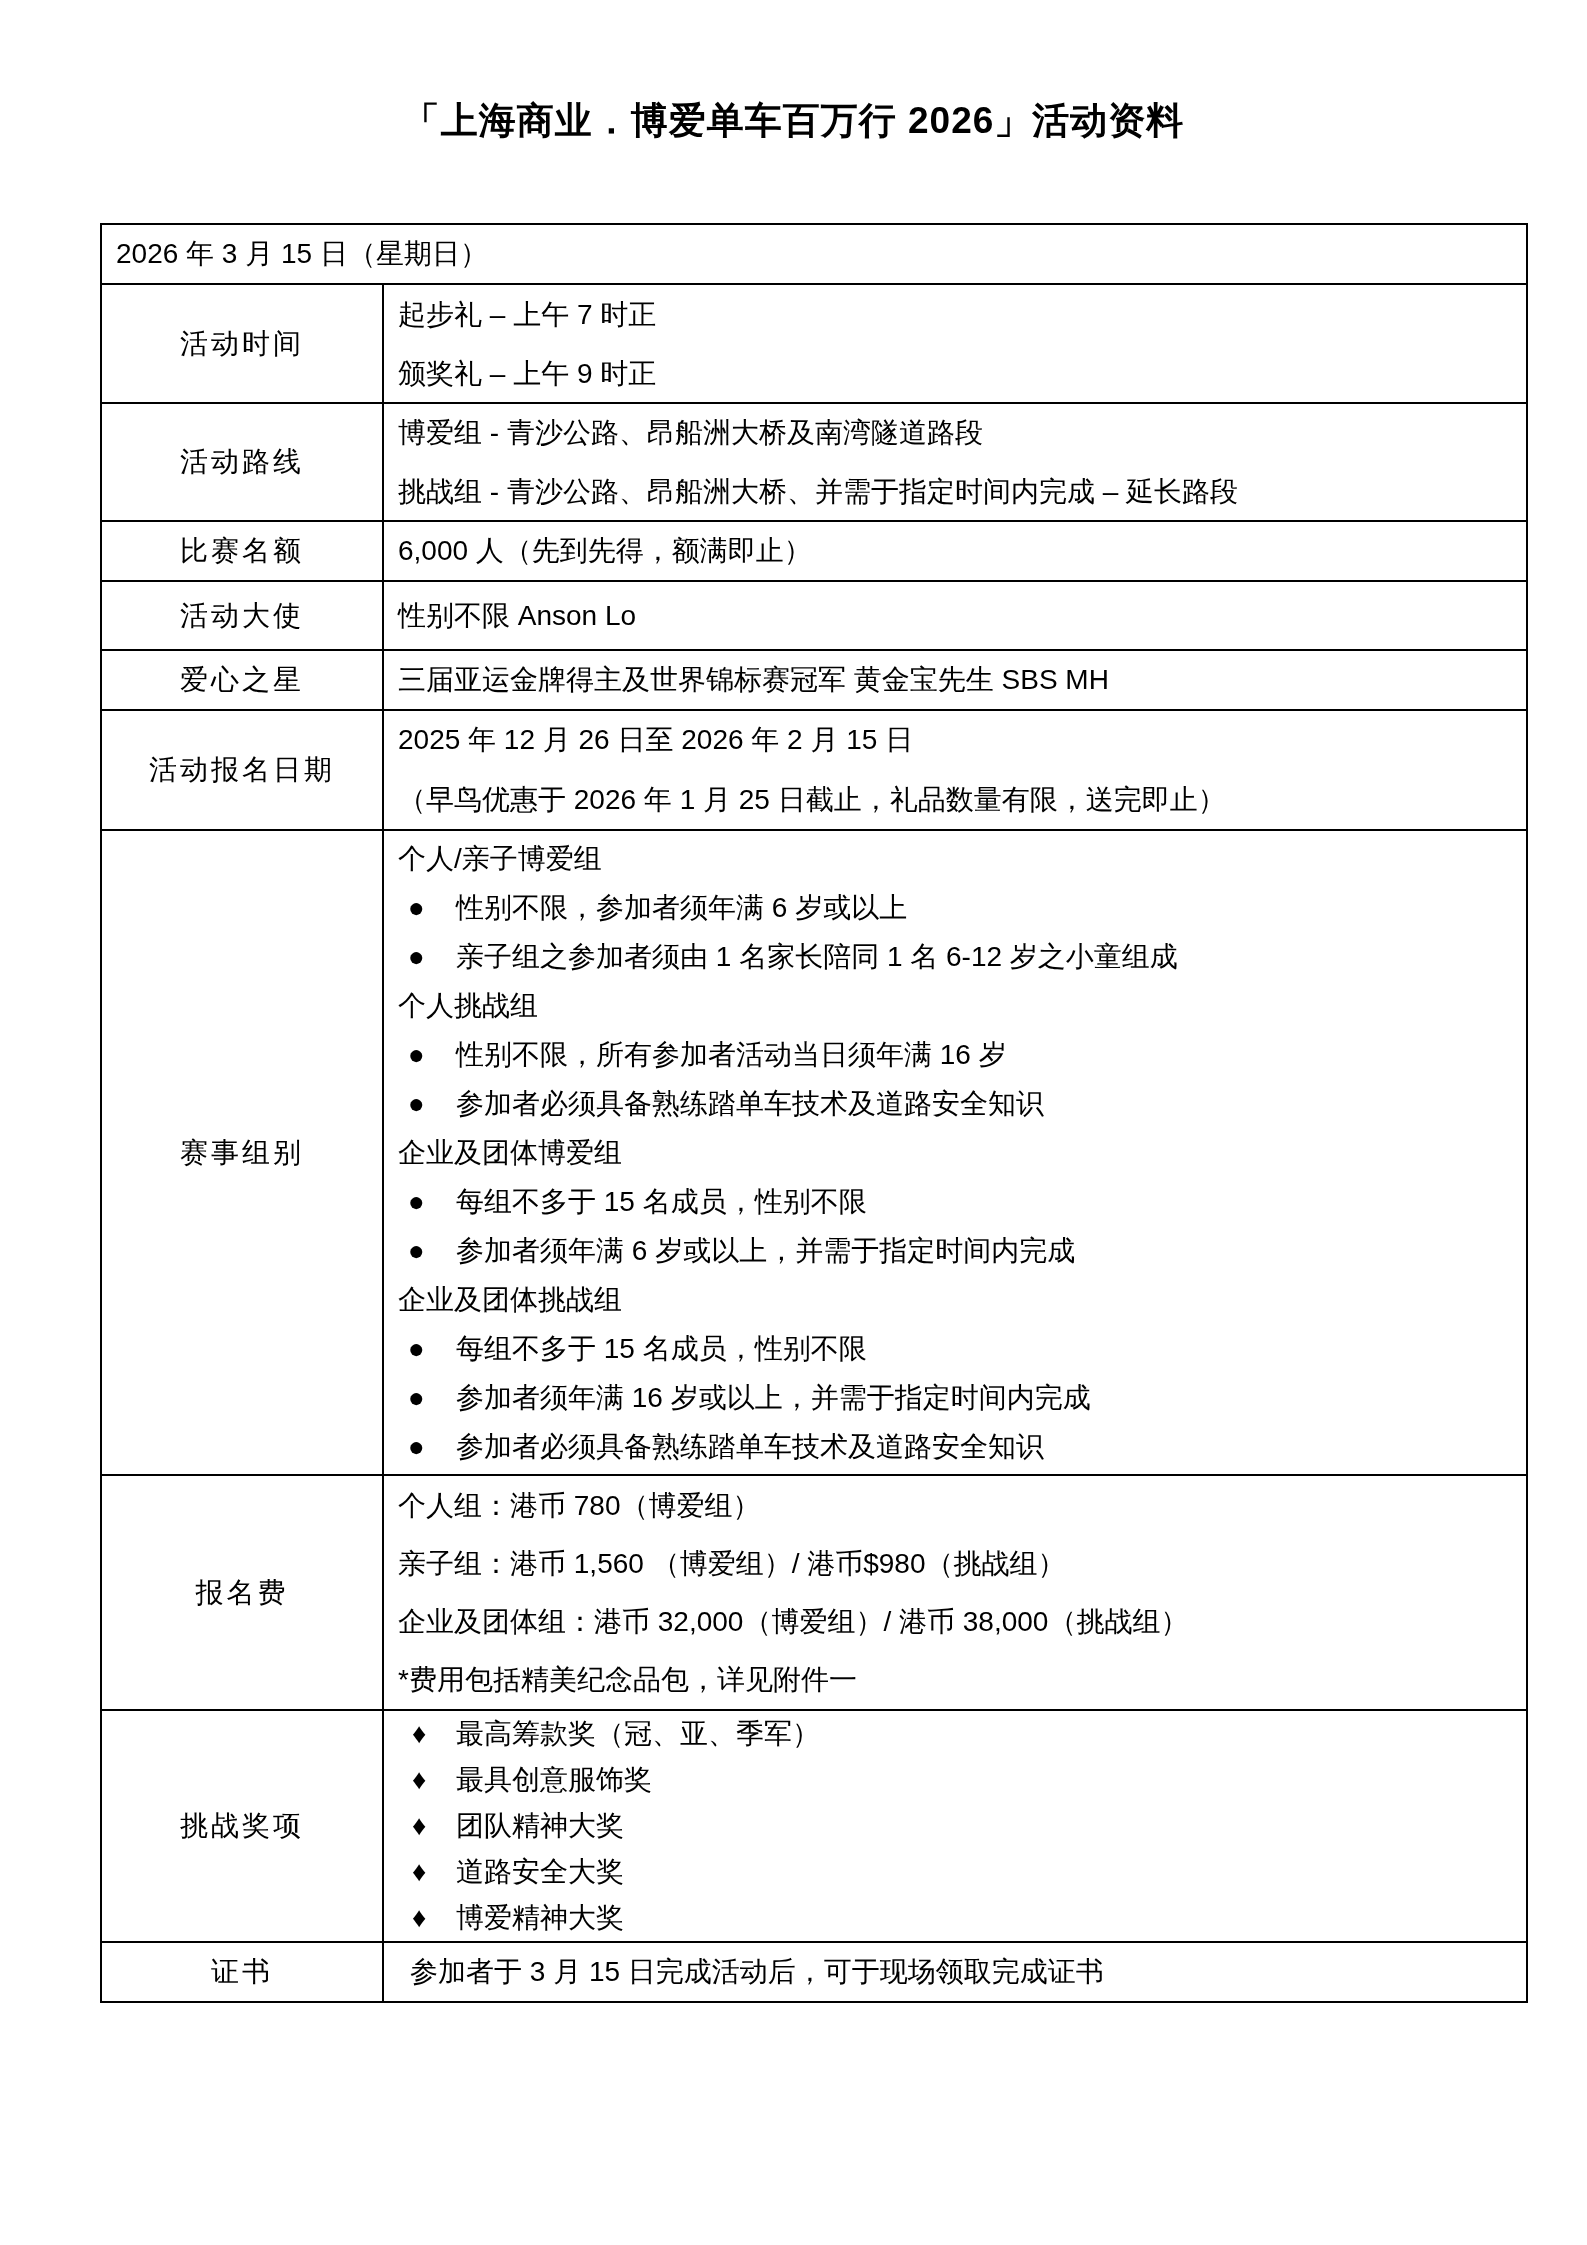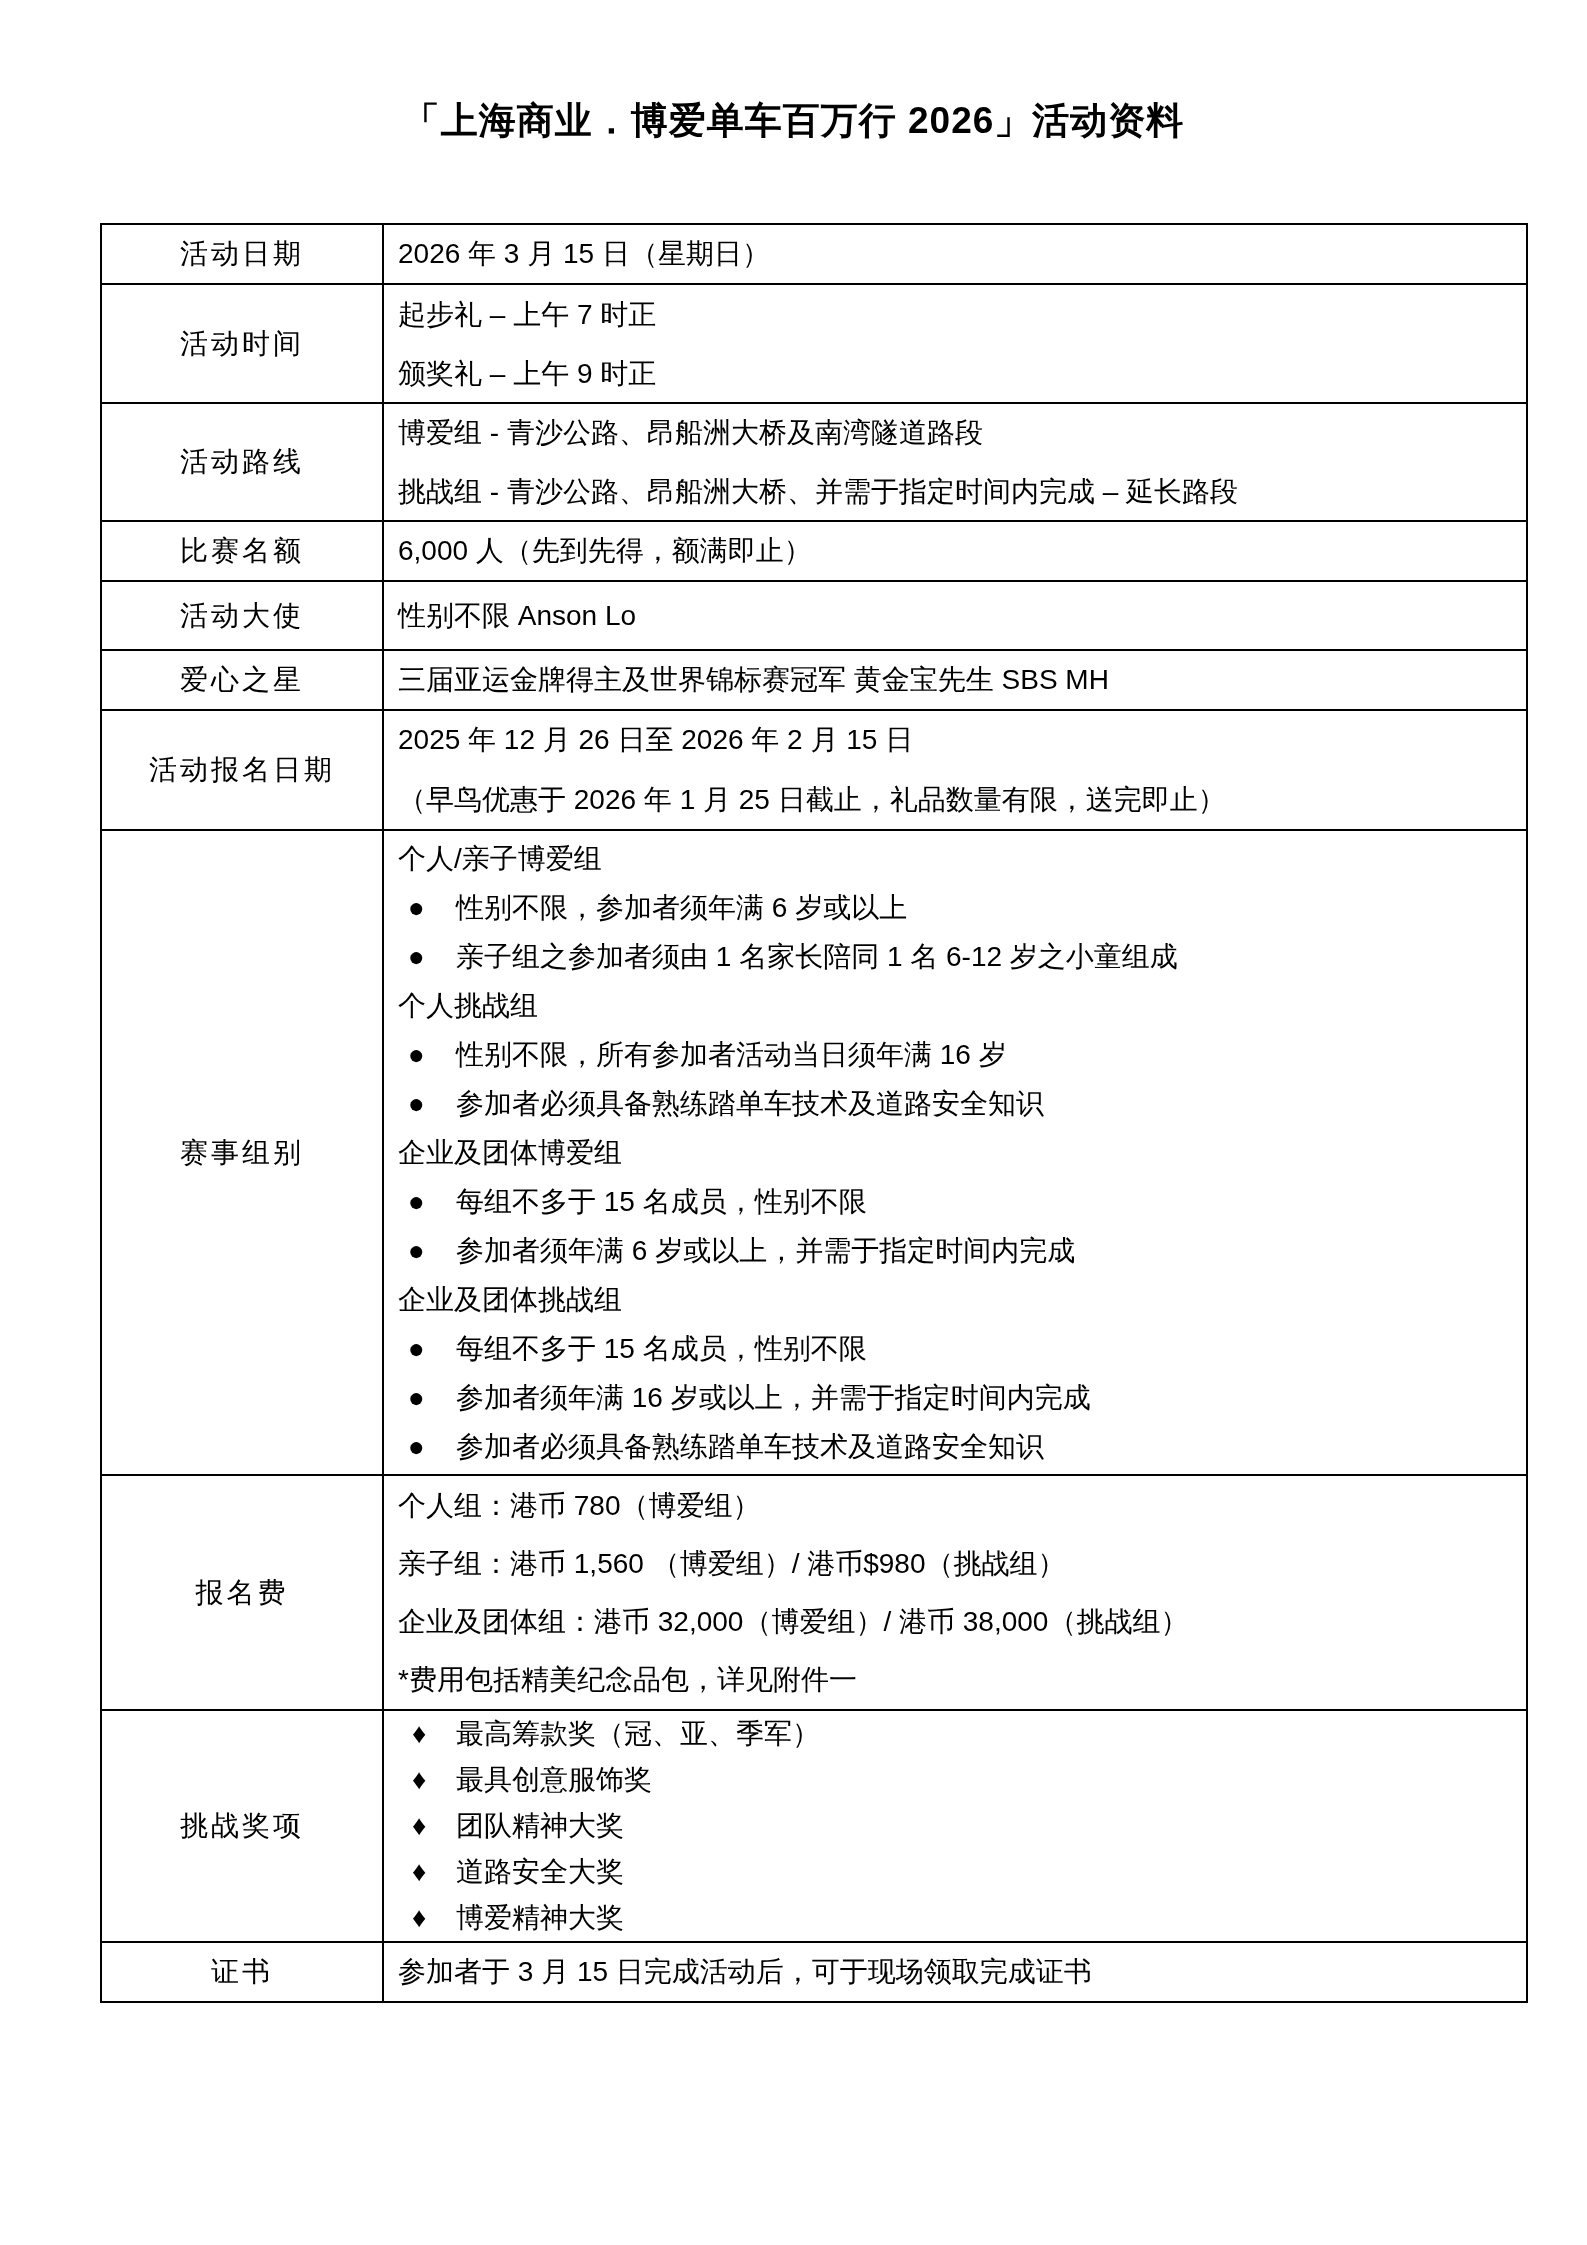--- a/index.html
+++ b/index.html
@@ -10,21 +10,21 @@
   .page-title{
     position:absolute;top:96px;left:0;width:100%;
     text-align:center;font-size:37px;font-weight:bold;letter-spacing:1px;
     white-space:nowrap;
   }
   .doc-table{
     position:absolute;left:100px;top:223px;width:1428px;
     border:2px solid #000;box-sizing:border-box;background:#fff;
   }
   .trow{display:flex;border-bottom:2px solid #000;box-sizing:border-box;}
-  .trow:last-child{border-bottom:none;}
+  .trow:last-child{border-bottom:none;gap:12px;}
   .label-cell{
     width:282px;flex-shrink:0;border-right:2px solid #000;box-sizing:border-box;
     display:flex;align-items:center;justify-content:center;
     font-size:28px;letter-spacing:3px;text-align:center;
   }
   .content-cell{
     flex:1;display:flex;flex-direction:column;justify-content:center;
     padding:0 18px 0 14px;font-size:28px;box-sizing:border-box;overflow:hidden;
   }
   .line{line-height:58px;white-space:nowrap;}
@@ -44,23 +44,20 @@
   .row-9{height:232px}  .row-9 .line{line-height:46px}
   .row-10{height:58px}
 </style>
 </head>
 <body>
 
 <div class="page-title">「上海商业．博爱单车百万行 2026」活动资料</div>
 
 <div class="doc-table">
     <div class="trow row-0">
-      <div class="label-cell">
-        <span>活动日期</span>
-      </div>
       <div class="content-cell">
         <div class="line"><span>2026 年 3 月 15 日（星期日）</span></div>
       </div>
     </div>
     <div class="trow row-1">
       <div class="label-cell">
         <span>活动时间</span>
       </div>
       <div class="content-cell">
         <div class="line"><span>起步礼 – 上午 7 时正</span></div>

